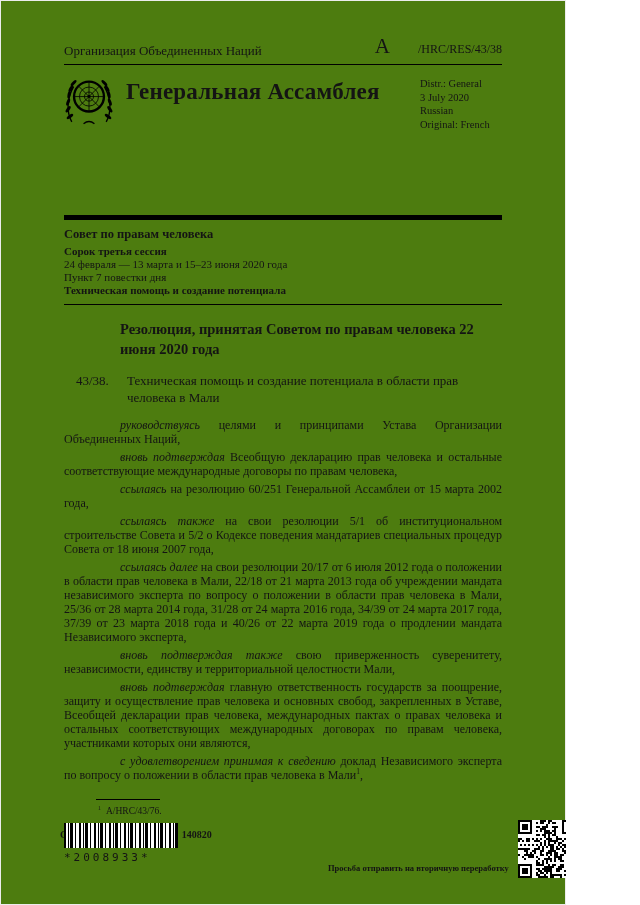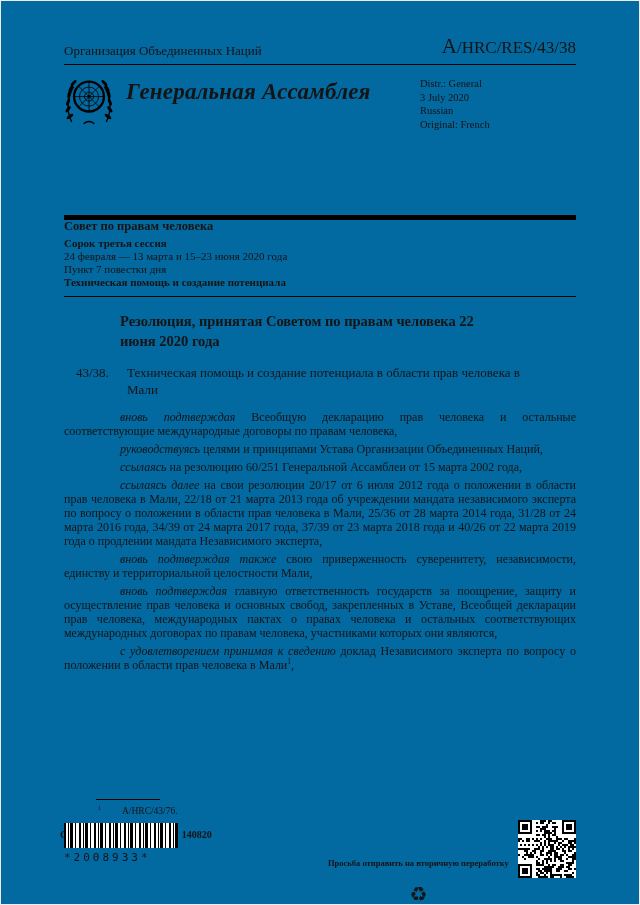--- a/index.html
+++ b/index.html
@@ -3,69 +3,69 @@
 <meta charset="utf-8">
 <style>
   * { margin:0; padding:0; box-sizing:border-box; }
   html,body { background:#fff; }
   body {
     width:640px; height:905px;
     font-family:"Liberation Serif", serif;
     color:#141414;
   }
   .page {
-    position:relative; width:640px; height:905px; background:#0369a1;
+    position:relative; width:566px; height:905px; background:#4d7c0f;
     padding:34px 64px 0 64px; overflow:hidden;
     outline:1px solid #ececec; outline-offset:-1px;
   }
   
   .mast-row1 { display:flex; justify-content:space-between; align-items:flex-end; }
   .org-name { font-size:13px; }
   .doc-symbol { white-space:nowrap; }
   .sym-a { font-size:21px; }
-  .sym-rest { font-size:17px; }
+  .sym-rest { font-size:12px;margin-left:28px; }
   .rule-thin { border-top:1px solid #000; margin-top:5px; }
   .mast-row2 { position:relative; margin-top:8px; height:82px; }
   .emblem { position:absolute; left:-4px; top:0; }
-  .assembly-title { position:absolute; left:62px; top:6px; font-size:23px; font-weight:bold; letter-spacing:0.2px;font-style:italic; }
+  .assembly-title { position:absolute; left:62px; top:6px; font-size:23px; font-weight:bold; letter-spacing:0.2px; }
   .distr-block { position:absolute; left:356px; top:4px; font-size:10.5px; line-height:13.5px; }
   .bar-thick { margin-top:60px; height:5px; background:#000; }
   
-  .session { font-size:11px; line-height:13px; }
+  .session { margin-top:8px; font-size:11px; line-height:13px; }
   .council { font-size:12.5px; font-weight:bold; margin-bottom:4px; }
   .session-name { font-weight:bold; }
   .agenda-topic { font-weight:bold; }
   .rule-thin2 { border-top:1px solid #000; margin-top:7px; }
   
   .res-heading { margin:14px 0 0 56px; font-size:14.5px; font-weight:bold; line-height:20px; max-width:390px; }
   .res-title-row { display:flex; margin-top:14px; margin-left:12px; font-size:13px; font-weight:normal; line-height:16.5px; }
   .res-number { width:51px; flex:0 0 auto; }
   .res-title { max-width:420px; }
   
   .body-text { margin-top:12px; }
   .para {
     font-size:12px; line-height:14px; text-align:justify;
     text-indent:56px; margin-bottom:4px;
   }
   .lead { font-style:italic; }
   sup { font-size:0.62em; vertical-align:super; line-height:0; }
   
   .footnote-rule { position:absolute; left:96px; top:799px; width:64px; border-top:1px solid #000; }
   .footnote { position:absolute; left:98px; top:806px; font-size:9.5px; }
-  .footnote .fn-text { margin-left:21px; }
+  .footnote .fn-text { margin-left:5px; }
   .ge-line { position:absolute; left:60px; top:829px; font-size:10px; font-weight:600; word-spacing:5px; }
   .barcode { position:absolute; left:64px; top:823px; width:114px; }
   .barcode-bars {
     height:25px; width:114px;
     background:repeating-linear-gradient(90deg,
       #000 0 2px, #fff 2px 4px, #000 4px 5px, #fff 5px 6px,
       #000 6px 9px, #fff 9px 11px, #000 11px 12px, #fff 12px 15px);
   }
   .barcode-text { font-family:"DejaVu Sans Mono", monospace; font-size:11px; letter-spacing:3px; margin-top:3px; }
-  .recycle { position:absolute; left:328px; top:858px; display:flex; align-items:center; gap:16px;flex-direction:column; }
+  .recycle { position:absolute; left:328px; top:858px; display:flex; align-items:center; gap:16px; }
   .recycle-text { font-size:8.5px; font-weight:bold; }
   .recycle-glyph { font-size:20px; line-height:1; font-family:"DejaVu Sans", sans-serif; }
   .qr { position:absolute; left:518px; top:820px; width:58px; height:58px; }
 </style>
 </head>
 <body>
 
 <div class="page">
 
   <header>
@@ -128,23 +128,24 @@
   <div class="rule-thin2"></div>
 
   <h2 class="res-heading">Резолюция, принятая Советом по правам человека 22 июня 2020 года</h2>
 
   <div class="res-title-row">
     <span class="res-number">43/38.</span>
     <span class="res-title">Техническая помощь и создание потенциала в области прав человека в Мали</span>
   </div>
 
   <section class="body-text">
+    <p class="para"><span class="lead">руководствуясь</span><span> целями и принципами Устава Организации Объединенных Наций,</span></p>
     <p class="para"><span class="lead">вновь подтверждая</span><span> Всеобщую декларацию прав человека и остальные соответствующие международные договоры по правам человека,</span></p>
-    <p class="para"><span class="lead">руководствуясь</span><span> целями и принципами Устава Организации Объединенных Наций,</span></p>
     <p class="para"><span class="lead">ссылаясь</span><span> на резолюцию 60/251 Генеральной Ассамблеи от 15 марта 2002 года,</span></p>
+    <p class="para"><span class="lead">ссылаясь также</span><span> на свои резолюции 5/1 об институциональном строительстве Совета и 5/2 о Кодексе поведения мандатариев специальных процедур Совета от 18 июня 2007 года,</span></p>
     <p class="para"><span class="lead">ссылаясь далее</span><span> на свои резолюции 20/17 от 6 июля 2012 года о положении в области прав человека в Мали, 22/18 от 21 марта 2013 года об учреждении мандата независимого эксперта по вопросу о положении в области прав человека в Мали, 25/36 от 28 марта 2014 года, 31/28 от 24 марта 2016 года, 34/39 от 24 марта 2017 года, 37/39 от 23 марта 2018 года и 40/26 от 22 марта 2019 года о продлении мандата Независимого эксперта,</span></p>
     <p class="para"><span class="lead">вновь подтверждая также</span><span> свою приверженность суверенитету, независимости, единству и территориальной целостности Мали,</span></p>
     <p class="para"><span class="lead">вновь подтверждая</span><span> главную ответственность государств за поощрение, защиту и осуществление прав человека и основных свобод, закрепленных в Уставе, Всеобщей декларации прав человека, международных пактах о правах человека и остальных соответствующих международных договорах по правам человека, участниками которых они являются,</span></p>
     <p class="para"><span class="lead">с удовлетворением принимая к сведению</span><span> доклад Независимого эксперта по вопросу о положении в области прав человека в Мали</span><sup>1</sup><span>,</span></p>
   </section>
 
   <div class="footnote-rule"></div>
   <div class="footnote"><sup>1</sup><span class="fn-text">A/HRC/43/76.</span></div>
 
   <div class="ge-line">GE.20-08933 (R) 130820 140820</div>

